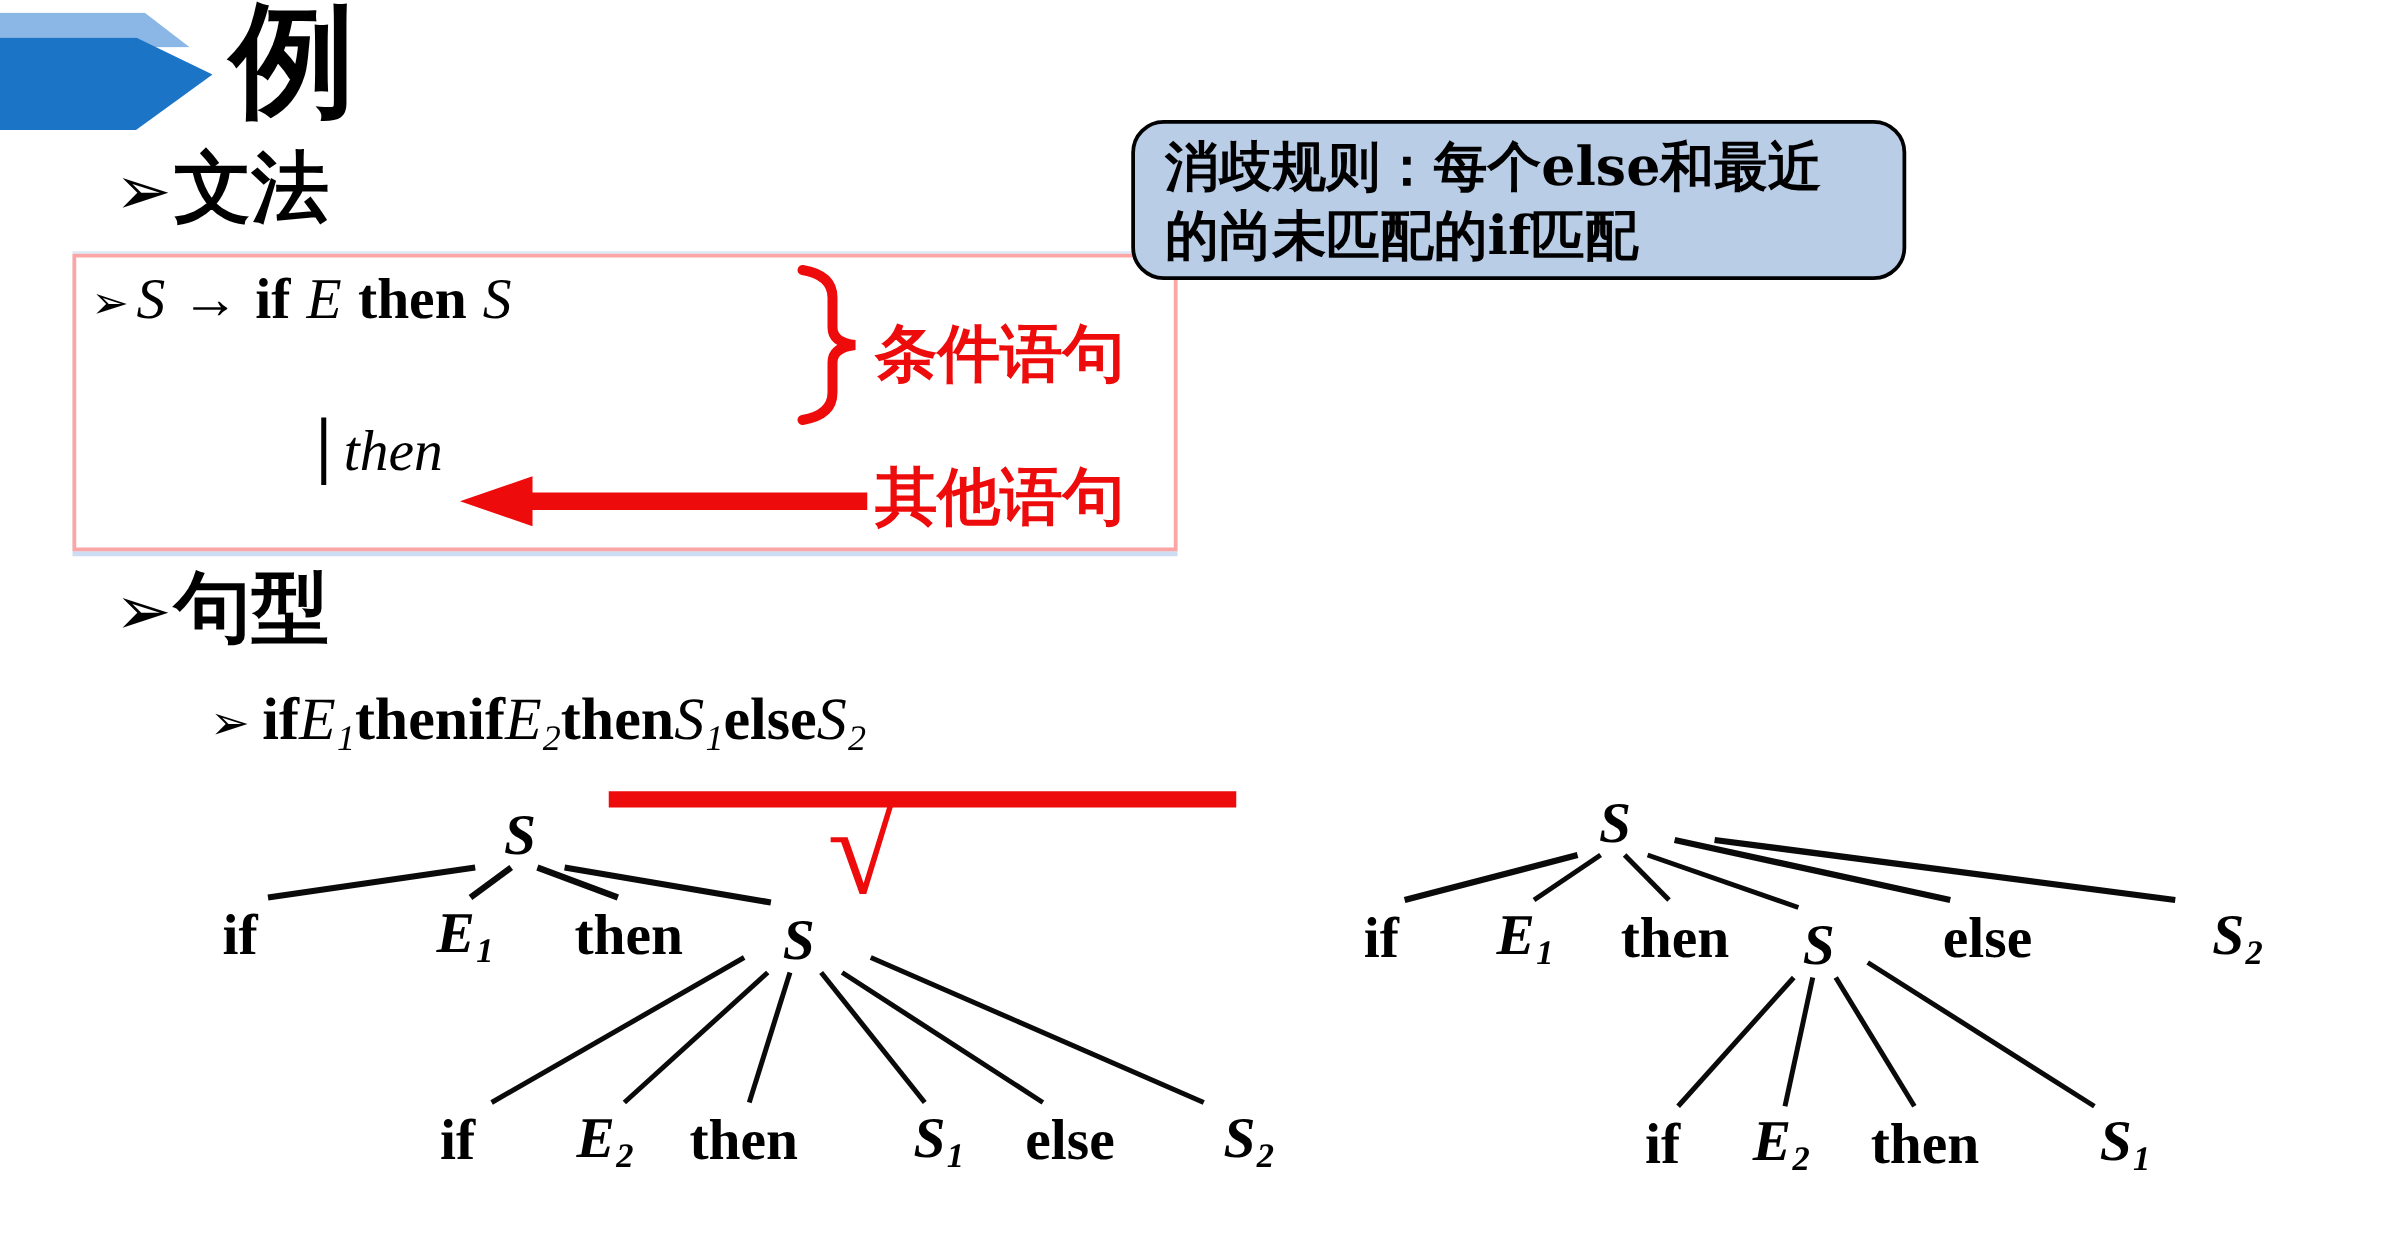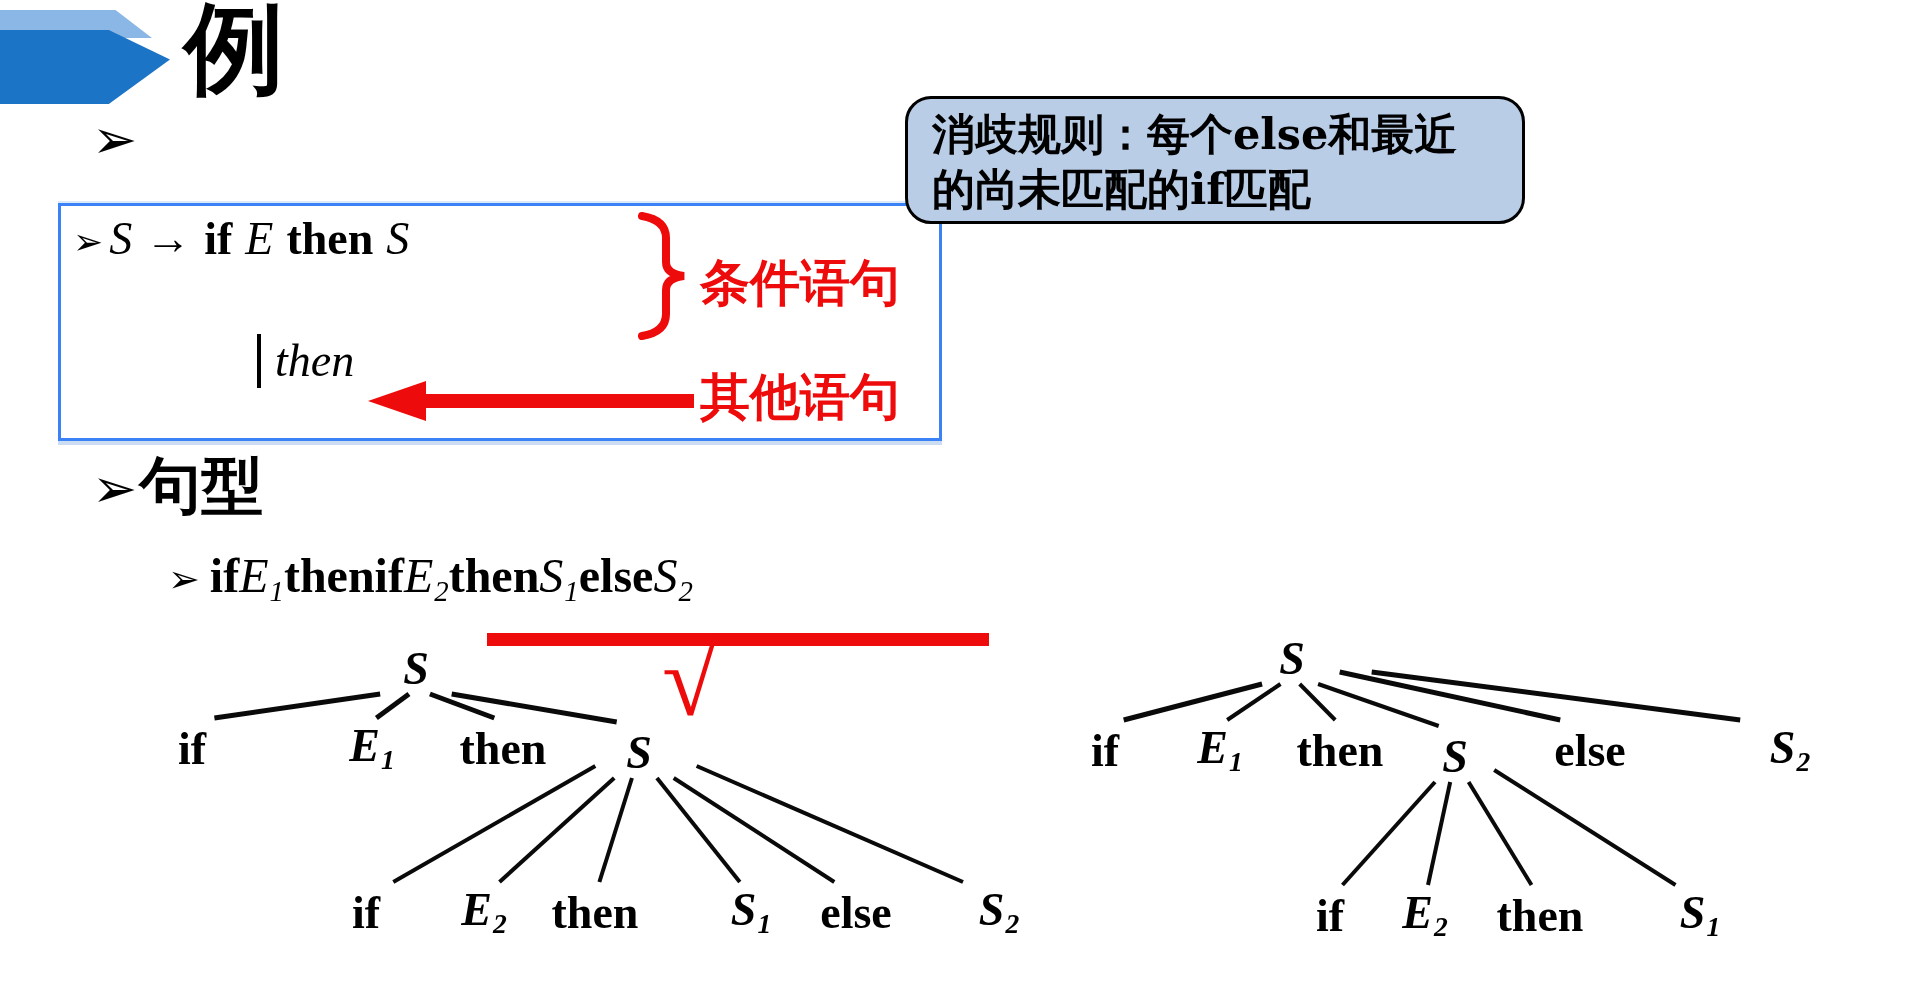--- a/index.html
+++ b/index.html
@@ -15,21 +15,21 @@
 
   .title{left:184px;top:-4px;font-size:100px;font-weight:900;line-height:1.05;}
 
   .bullet-line{display:flex;align-items:baseline;font-weight:bold;}
   .bullet-glyph{font-weight:normal;}
   .h2{font-size:62px;font-family:"DejaVu Serif","Liberation Serif",serif;}
   .h2 .bullet-glyph{font-size:54px;margin-right:2px;}
 
   
   .gbox{left:58px;top:203px;width:878px;height:232px;background:#fff;
-        border:3px solid #3b82f6;box-shadow:0 4px 0 #ccdcf2,0 -2px 0 #dce9f8;text-align:center;}
+        border:3px solid #fca5a5;box-shadow:0 4px 0 #ccdcf2,0 -2px 0 #dce9f8;text-align:center;}
   .serif{font-family:"Liberation Serif","DejaVu Serif",serif;}
   .gline{position:absolute;font-size:46px;white-space:nowrap;}
   .gline .seg{margin-right:13px;}
   .kw{font-weight:bold;}
   .var{font-style:italic;}
   .arr{font-weight:normal;}
   .gbullet{font-size:36px;margin-right:6px;font-family:"Liberation Sans","DejaVu Sans",sans-serif;}
   .altbar{display:inline-block;width:4px;height:54px;background:#000;margin-right:14px;vertical-align:-12px;}
   sub{font-size:0.6em;font-style:italic;vertical-align:-0.3em;margin-left:1px;}
   .cn-red{font-size:50px;font-weight:bold;color:#ee0b0b;
@@ -59,20 +59,21 @@
 
 <div class="slide">
 
   <div class="banner-light"></div>
   <div class="banner-dark"></div>
 
   <div class="abs title">例</div>
 
   <div class="abs h2 bullet-line" style="left:92px;top:108px;">
     <span class="bullet-glyph">➢</span>
+    <span>文法</span>
   </div>
 
   <div class="abs gbox serif">
     <div class="gline" style="left:12px;top:6px;">
       <span class="gbullet">➢</span><span class="seg var">S</span><span class="seg arr">→</span><span class="seg kw">if</span><span class="seg var">E</span><span class="seg kw">then</span><span class="seg var">S</span></div>
     <div class="gline" style="left:196px;top:128px;">
       <span class="altbar"></span><span class="seg var">then</span></div>
   </div>
 
   <svg class="abs" style="left:636px;top:210px;z-index:2;" width="54" height="132" viewBox="0 0 54 132">

